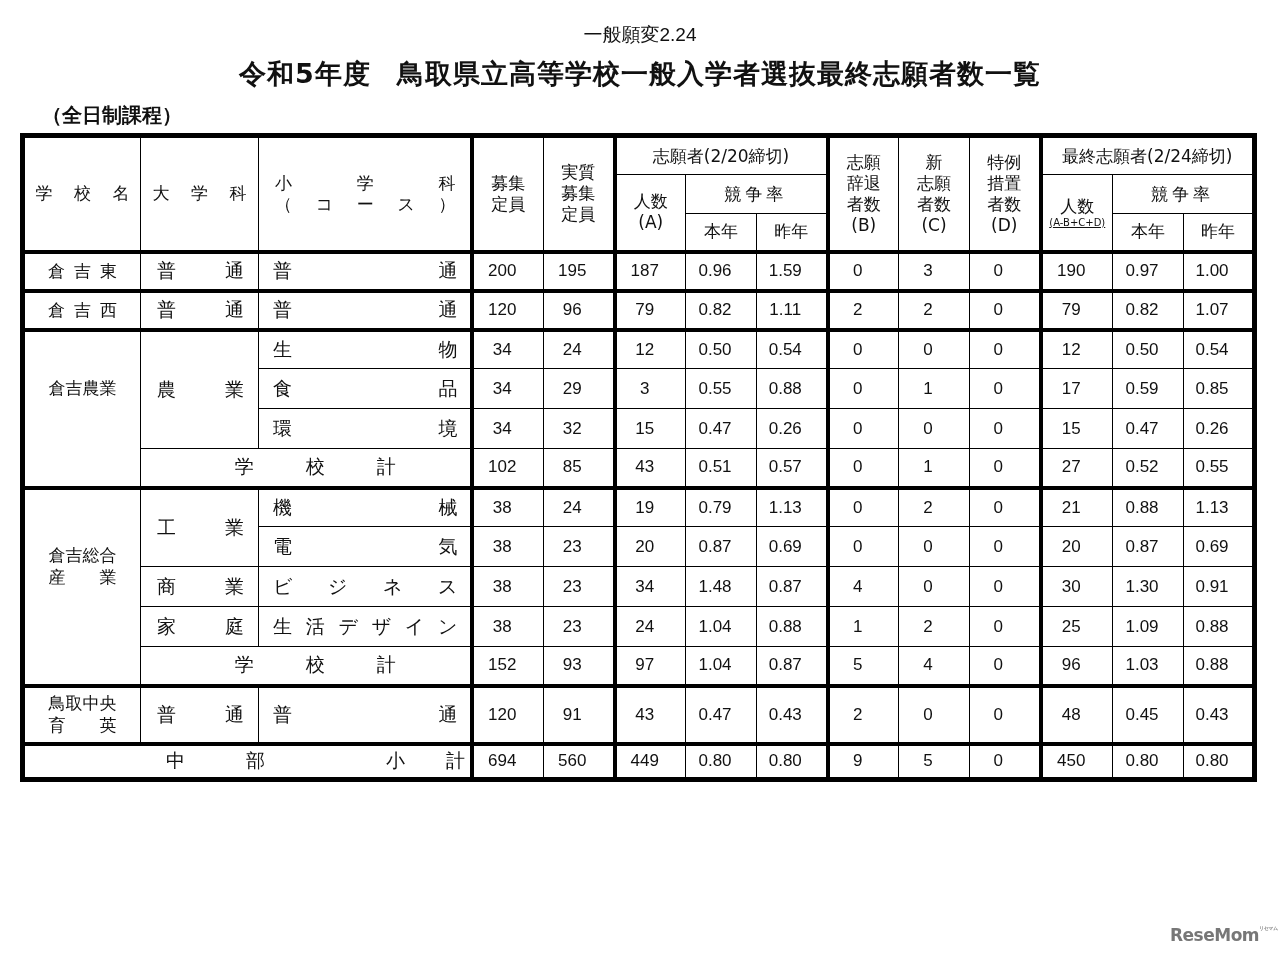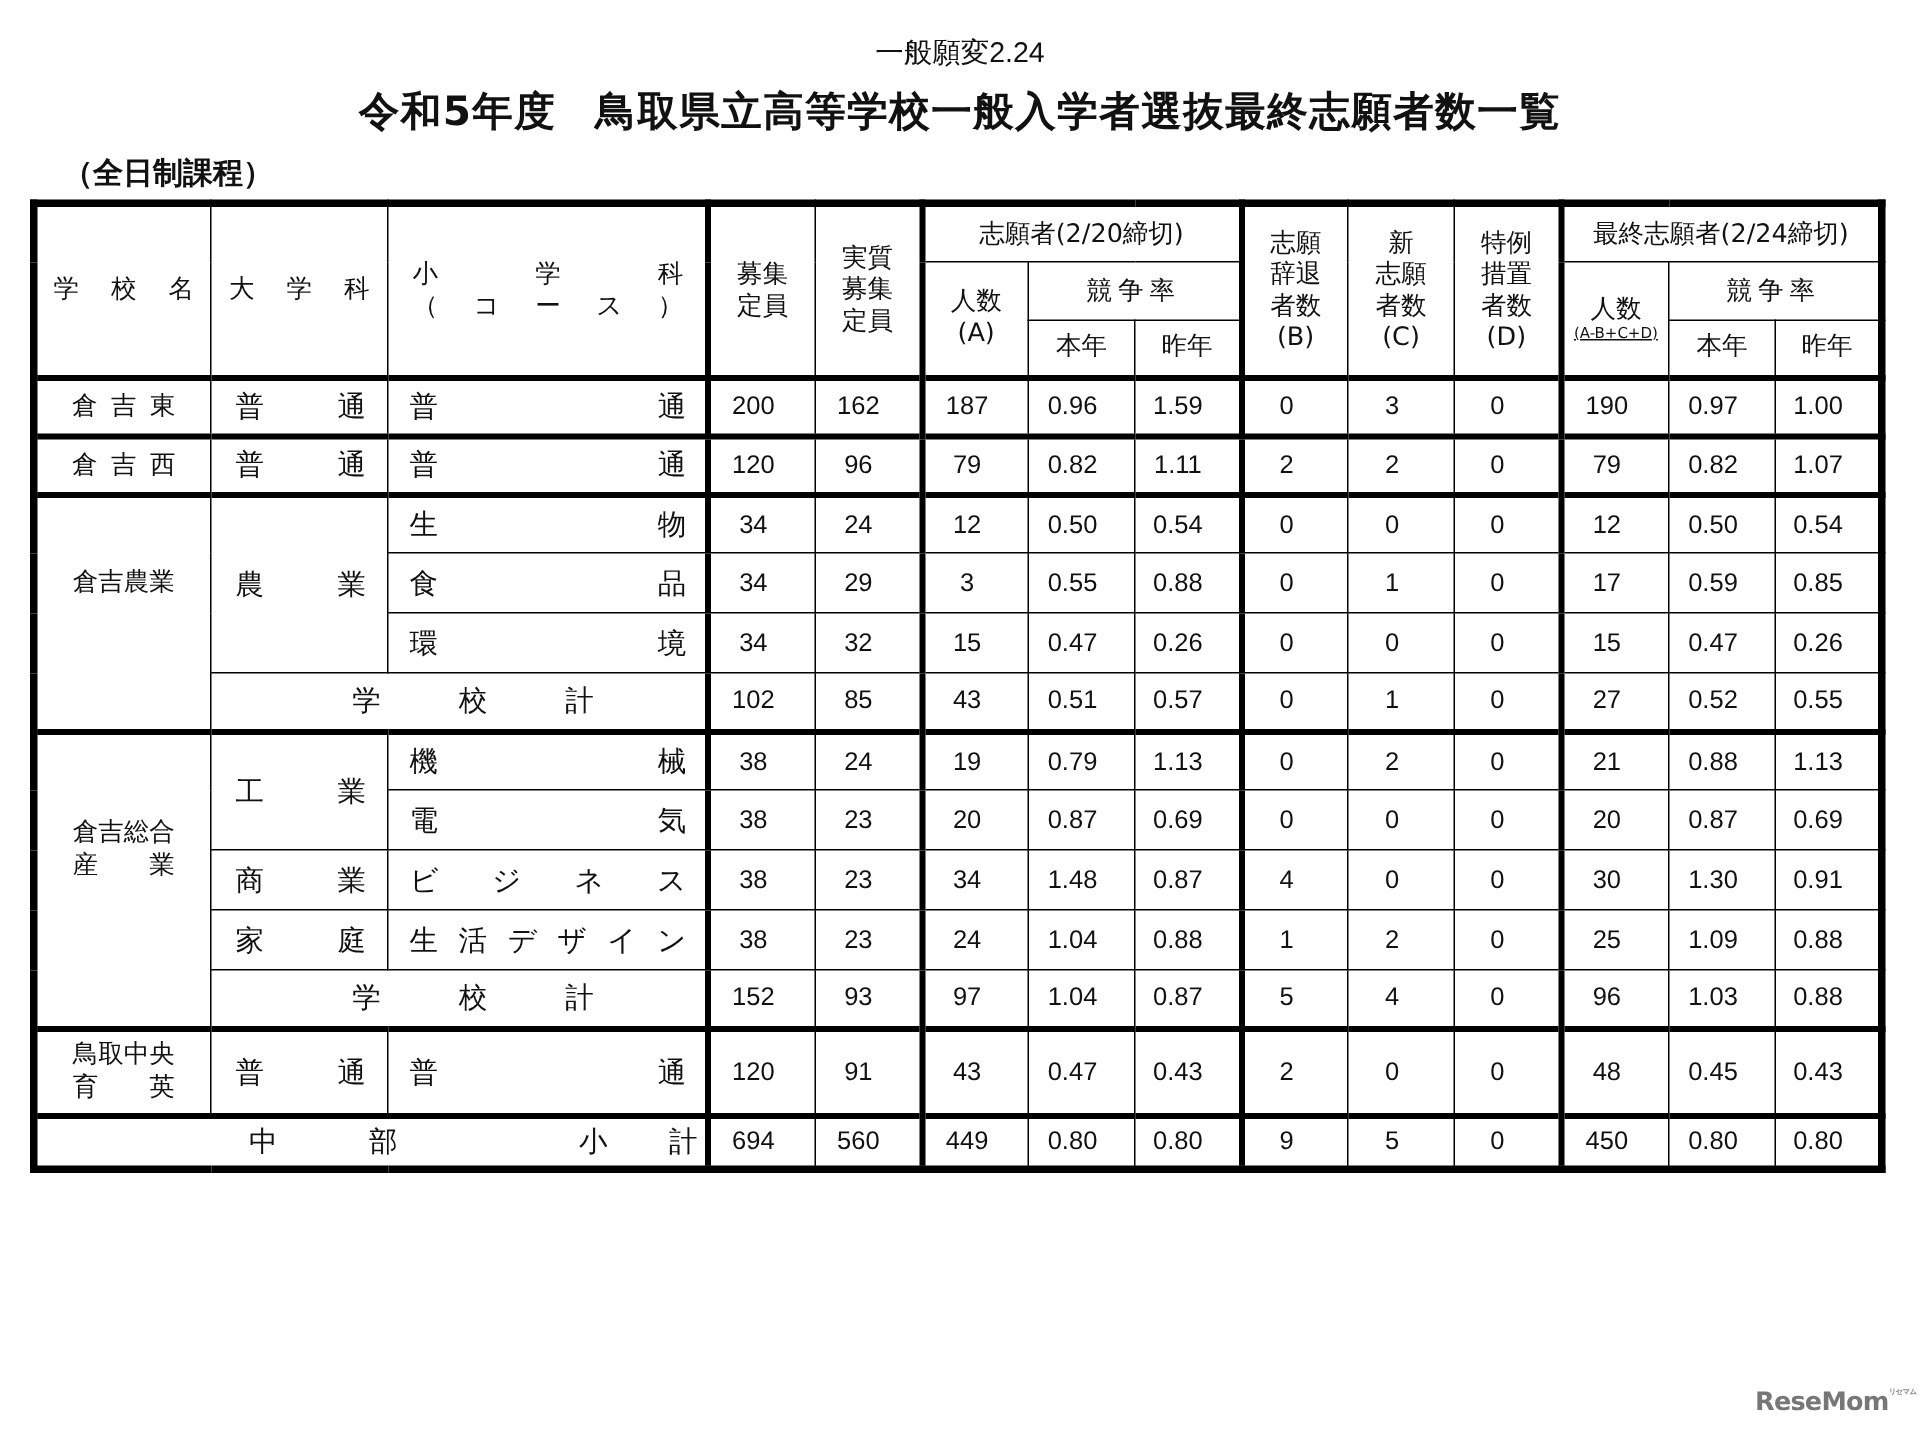--- a/index.html
+++ b/index.html
@@ -134,21 +134,21 @@
             <span>通</span>
           </div>
         </td>
     <td>
           <div class="course-cell">
             <span>普</span>
             <span>通</span>
           </div>
         </td>
     <td class="num bl">200</td>
-    <td class="num">162</td>
+    <td class="num">195</td>
     <td class="num bl">187</td>
     <td class="num">0.96</td>
     <td class="num">1.59</td>
     <td class="num bl">0</td>
     <td class="num">3</td>
     <td class="num">0</td>
     <td class="num bl">190</td>
     <td class="num">0.97</td>
     <td class="num">1.00</td>
   </tr>

